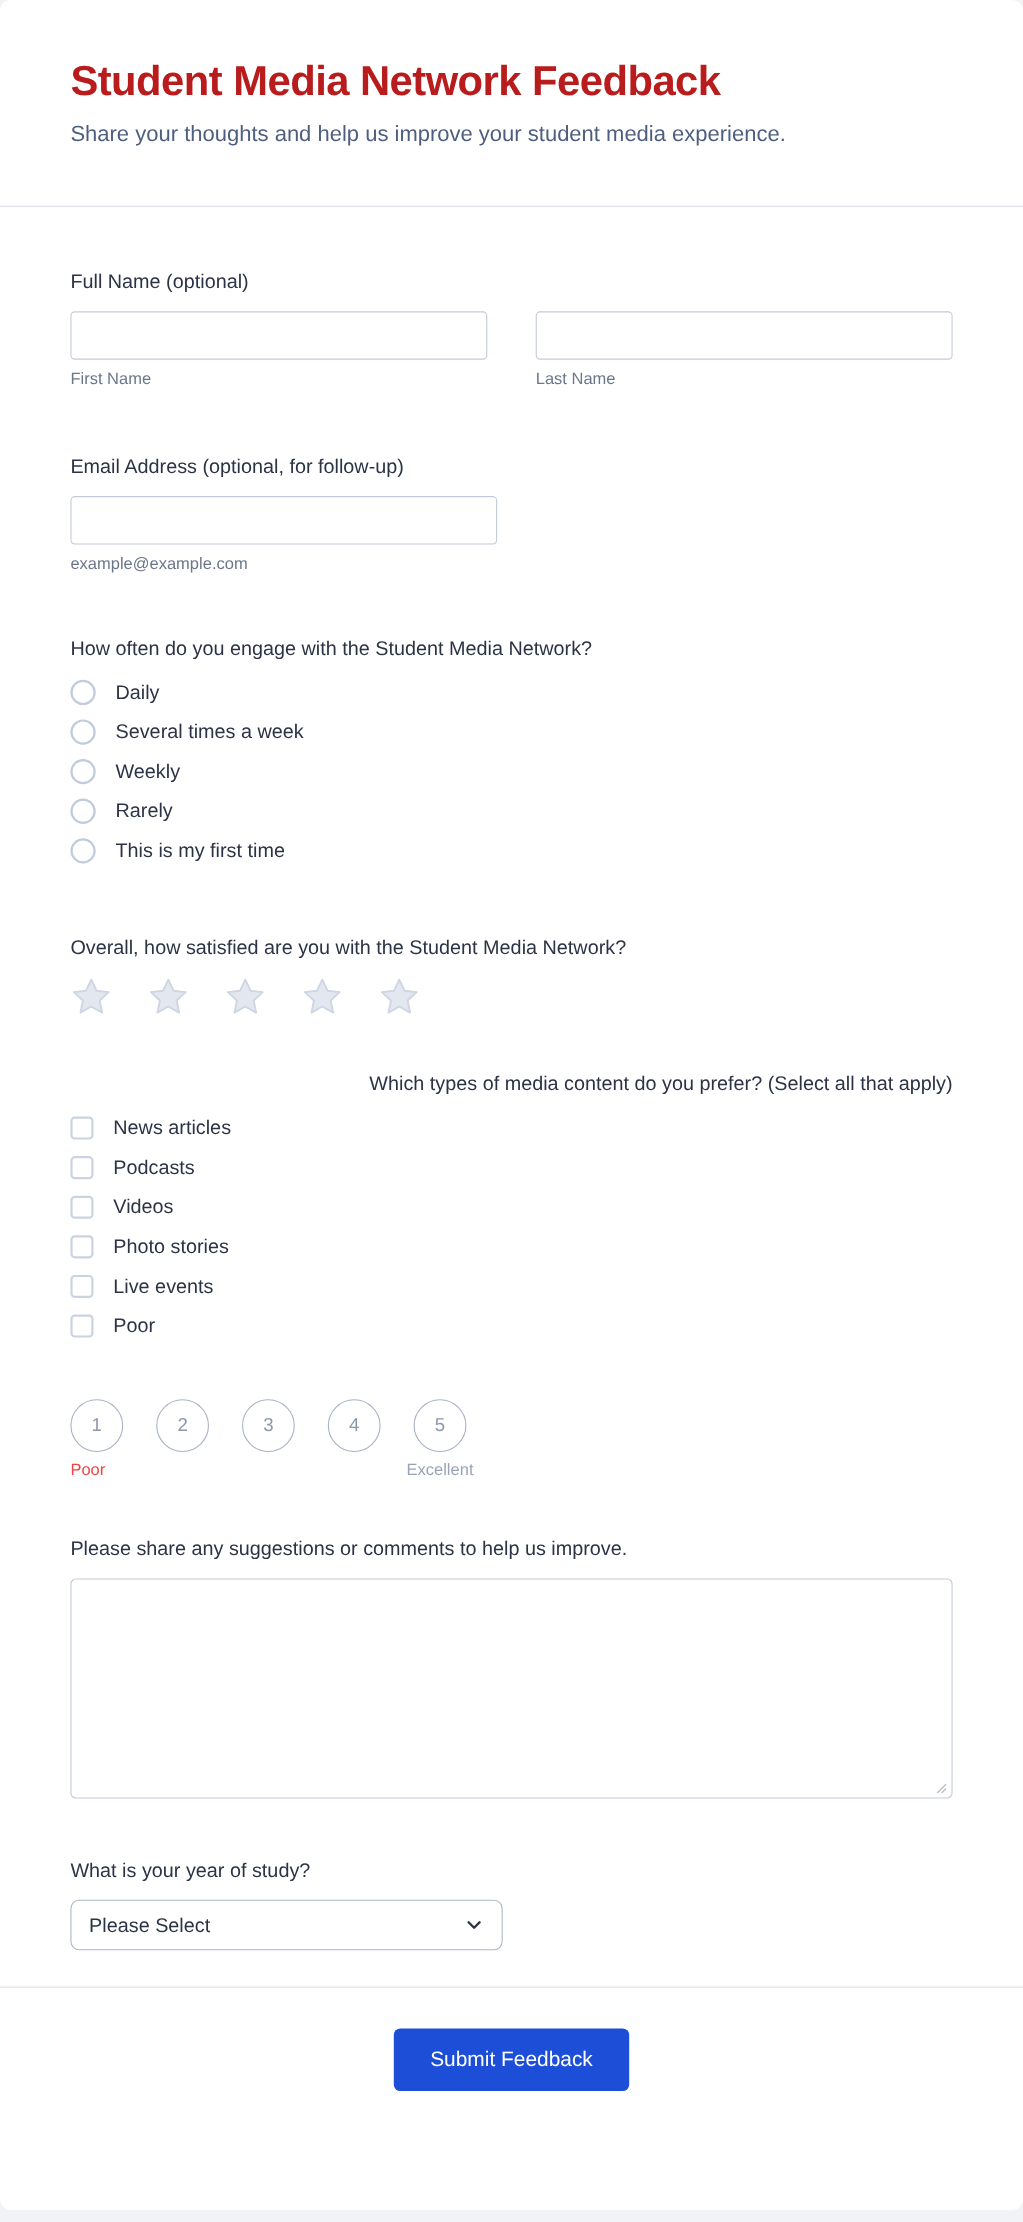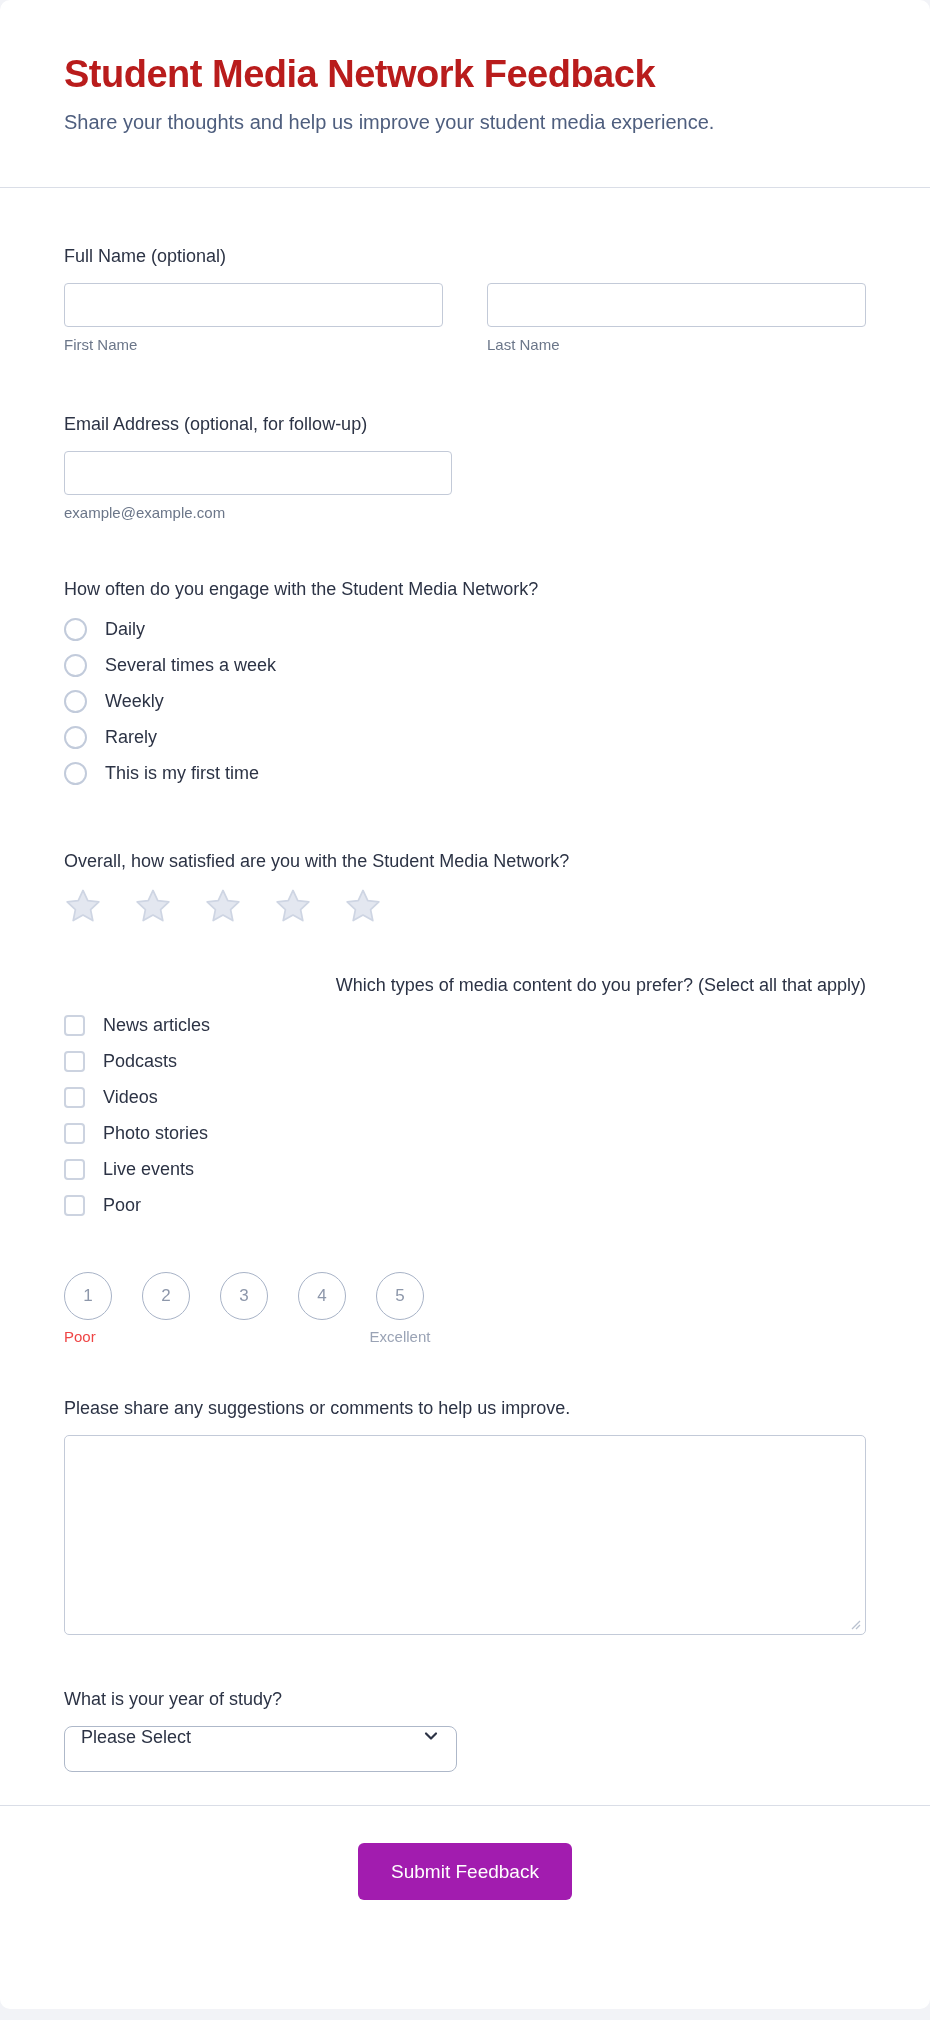--- a/index.html
+++ b/index.html
@@ -98,30 +98,30 @@
   }
   .resize-corner {
     position: absolute; right: 5px; bottom: 9px;
     width: 12px; height: 12px; pointer-events: none;
   }
   .select-box {
     margin-top: 14px;
     width: 393px; height: 46px;
     border: 1px solid #aeb8c9; border-radius: 8px;
     background: #fff;
-    display: flex; justify-content: space-between;
+    display: flex; align-items: center; justify-content: space-between;
     padding: 0 16px; cursor: pointer;
   }
   .select-value { font-size: 18px; color: #2c3345; }
   .chevron { width: 18px; height: 18px; }
   .form-footer { text-align: center; padding: 37px 0 41px 0; }
   .submit-btn {
     display: inline-block;
     min-width: 214px; height: 57px;
-    background: #a21caf; color: #ffffff;
+    background: #1d4ed8; color: #ffffff;
     border: none; border-radius: 6px;
     font-family: "Liberation Sans", sans-serif;
     font-size: 19px; font-weight: 500;
     padding: 0 28px; cursor: pointer;
   }
 </style>
 </head>
 <body>
 
 <div class="card">

